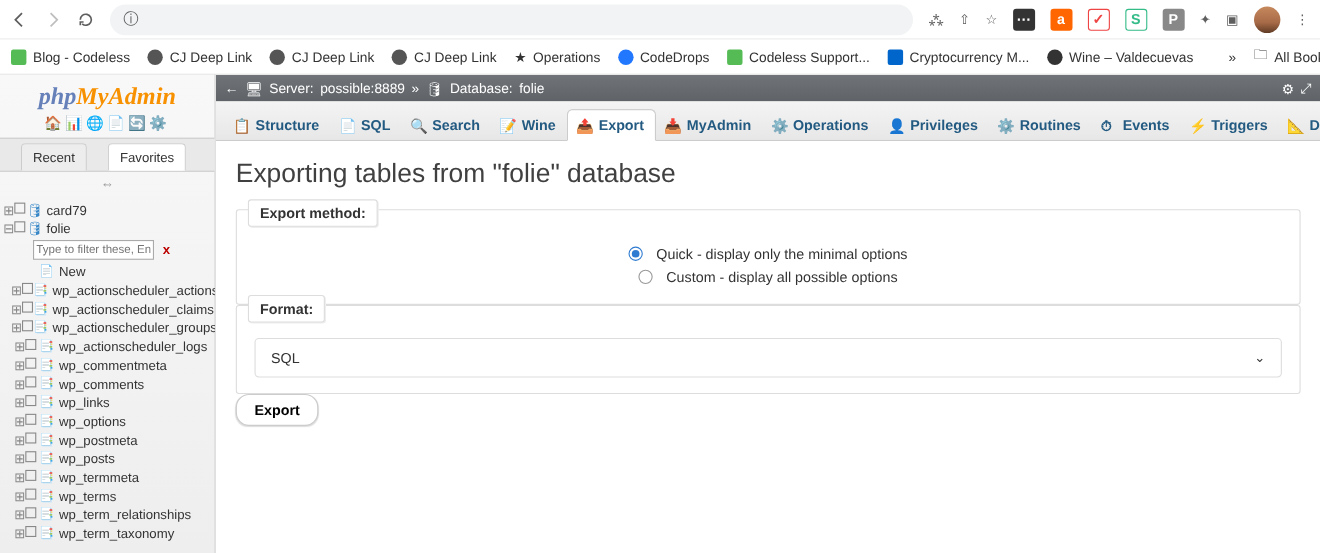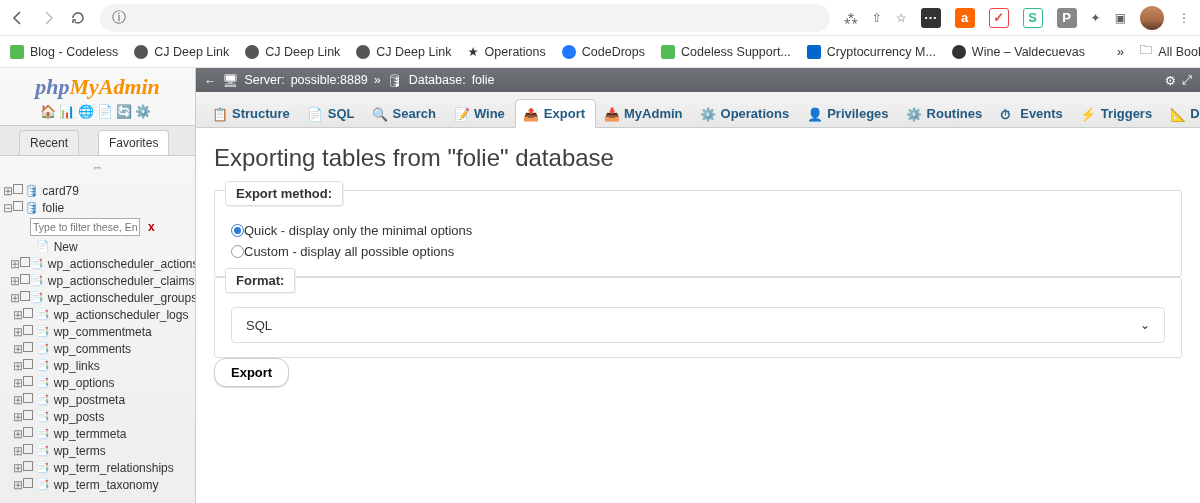--- a/index.html
+++ b/index.html
@@ -52,21 +52,21 @@
 .tab .tico { width: 14px; height: 14px; background: #c0d0dc; border-radius: 2px; display: inline-block; }
 .tab.active { background: #fff; border: 1px solid #ccc; border-bottom: 1px solid #fff; border-radius: 5px 5px 0 0; margin-bottom: -1px; }
 
 .content { padding: 16px 18px; }
 h1 { font-size: 24px; font-weight: 400; color: #404040; margin-bottom: 18px; }
 
 .card { border: 1px solid #ddd; border-radius: 3px; background: #fff; margin-bottom: 0; position: relative; }
 .card-title { display: inline-block; position: relative; top: -10px; left: 10px; padding: 4px 10px; border: 1px solid #ddd; border-radius: 3px; background: #fff; font-weight: 700; font-size: 13px; box-shadow: 1px 1px 0 #eee; }
 .card-body { padding: 4px 16px 14px 16px; }
 
-.radio-row { display: flex; align-items: center; gap: 0; padding: 3px 0; font-size: 13px; }
+.radio-row { display: flex; align-items: center; gap: 12px; padding: 3px 0; font-size: 13px; justify-content: center; }
 .radio { width: 13px; height: 13px; border-radius: 50%; border: 1.5px solid #999; display: inline-flex; align-items: center; justify-content: center; }
 .radio.checked { border-color: #2f7bd1; }
 .radio.checked::after { content: ''; width: 7px; height: 7px; border-radius: 50%; background: #2f7bd1; }
 
 .select { border: 1px solid #ddd; border-radius: 4px; height: 36px; display: flex; align-items: center; justify-content: space-between; padding: 0 14px; font-size: 13px; cursor: pointer; }
 .chev { font-size: 12px; color: #333; }
 
 .btn { display: inline-block; padding: 6px 16px; border: 1px solid #ccc; border-radius: 12px; background: #fff; font-weight: 700; font-size: 13px; cursor: pointer; box-shadow: 0 1px 1px #ddd; }
 .box-icon { width:10px; height:10px; border:1px solid #888; display:inline-block; }
 .plus-icon::before { content: "⊞"; font-size:12px; color:#888; }

